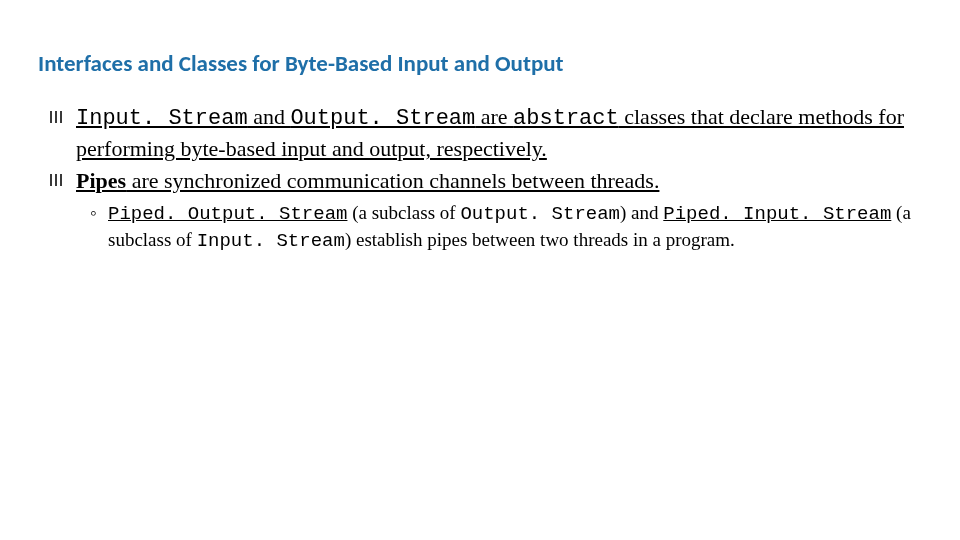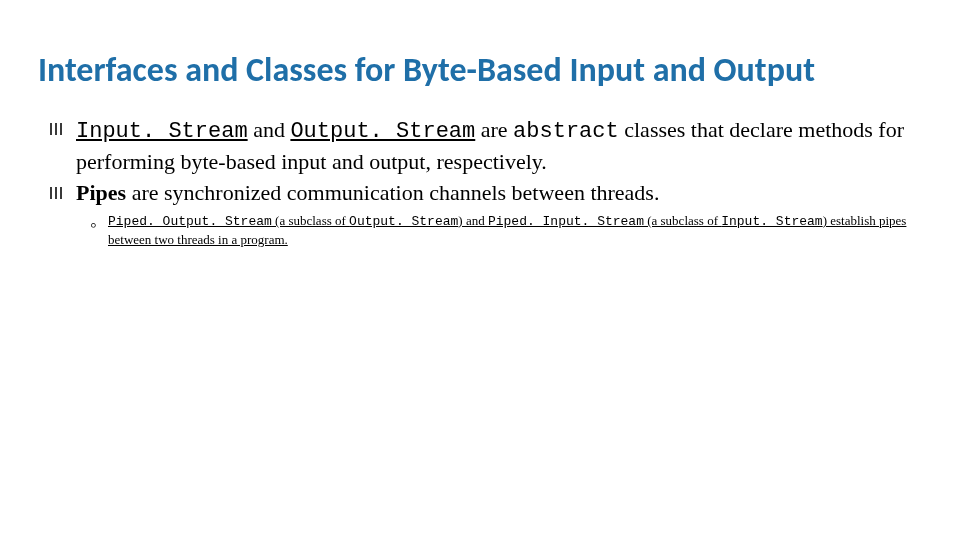--- a/index.html
+++ b/index.html
@@ -15,36 +15,37 @@
   .slide {
     position: relative;
     width: 960px;
     height: 540px;
     box-sizing: border-box;
     padding: 50px 38px 0 38px;
   }
   .title {
     font-family: Calibri, 'Segoe UI', Arial, sans-serif;
     font-weight: 700;
-    font-size: 34px;
+    font-size: 23px;
     color: #1f6fa8;
     margin: 0 0 26px 0;
     line-height: 1.15;
   }
   ul.main {
     list-style: none;
     margin: 0;
     padding: 0 0 0 12px;
   }
   ul.main > li {
     position: relative;
     padding-left: 26px;
     font-size: 22px;
     line-height: 1.35;
     margin-bottom: 2px;
+    text-decoration: underline;
   }
   ul.main > li::before {
     content: "";
     position: absolute;
     left: 0;
     top: 0.38em;
     width: 12px;
     height: 12px;
     background-image:
       linear-gradient(#3a3a3a,#3a3a3a),
@@ -55,24 +56,23 @@
     background-repeat: no-repeat;
   }
   ul.sub {
     list-style: none;
     margin: 4px 0 0 0;
     padding: 0 0 0 52px;
   }
   ul.sub > li {
     position: relative;
     padding-left: 18px;
-    font-size: 13px;
+    font-size: 19px;
     line-height: 1.35;
     margin-bottom: 2px;
-    text-decoration: underline;
   }
   ul.sub > li::before {
     content: "\25E6";
     position: absolute;
     left: 0;
     top: 0;
     font-size: 19px;
     color: #000;
     font-family: Arial, sans-serif;
   }

